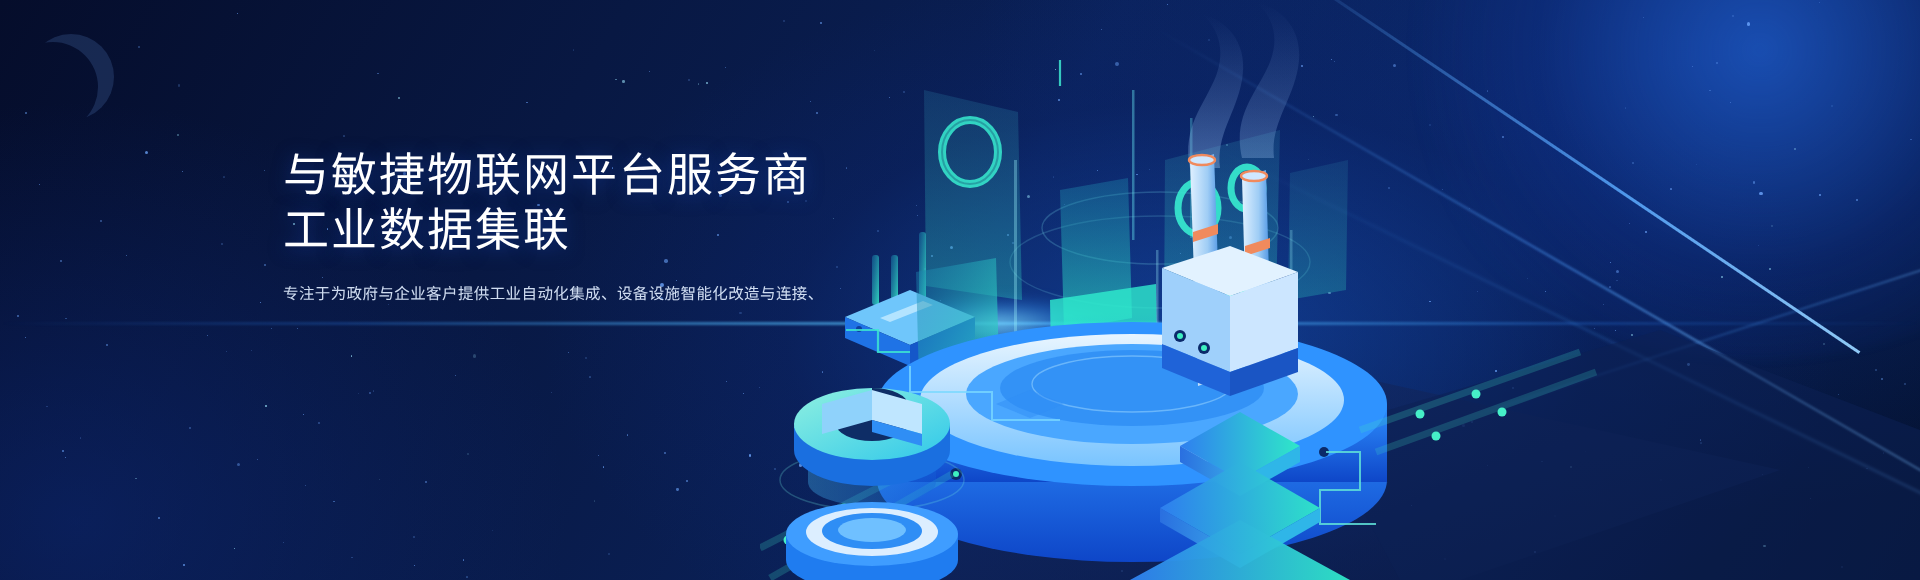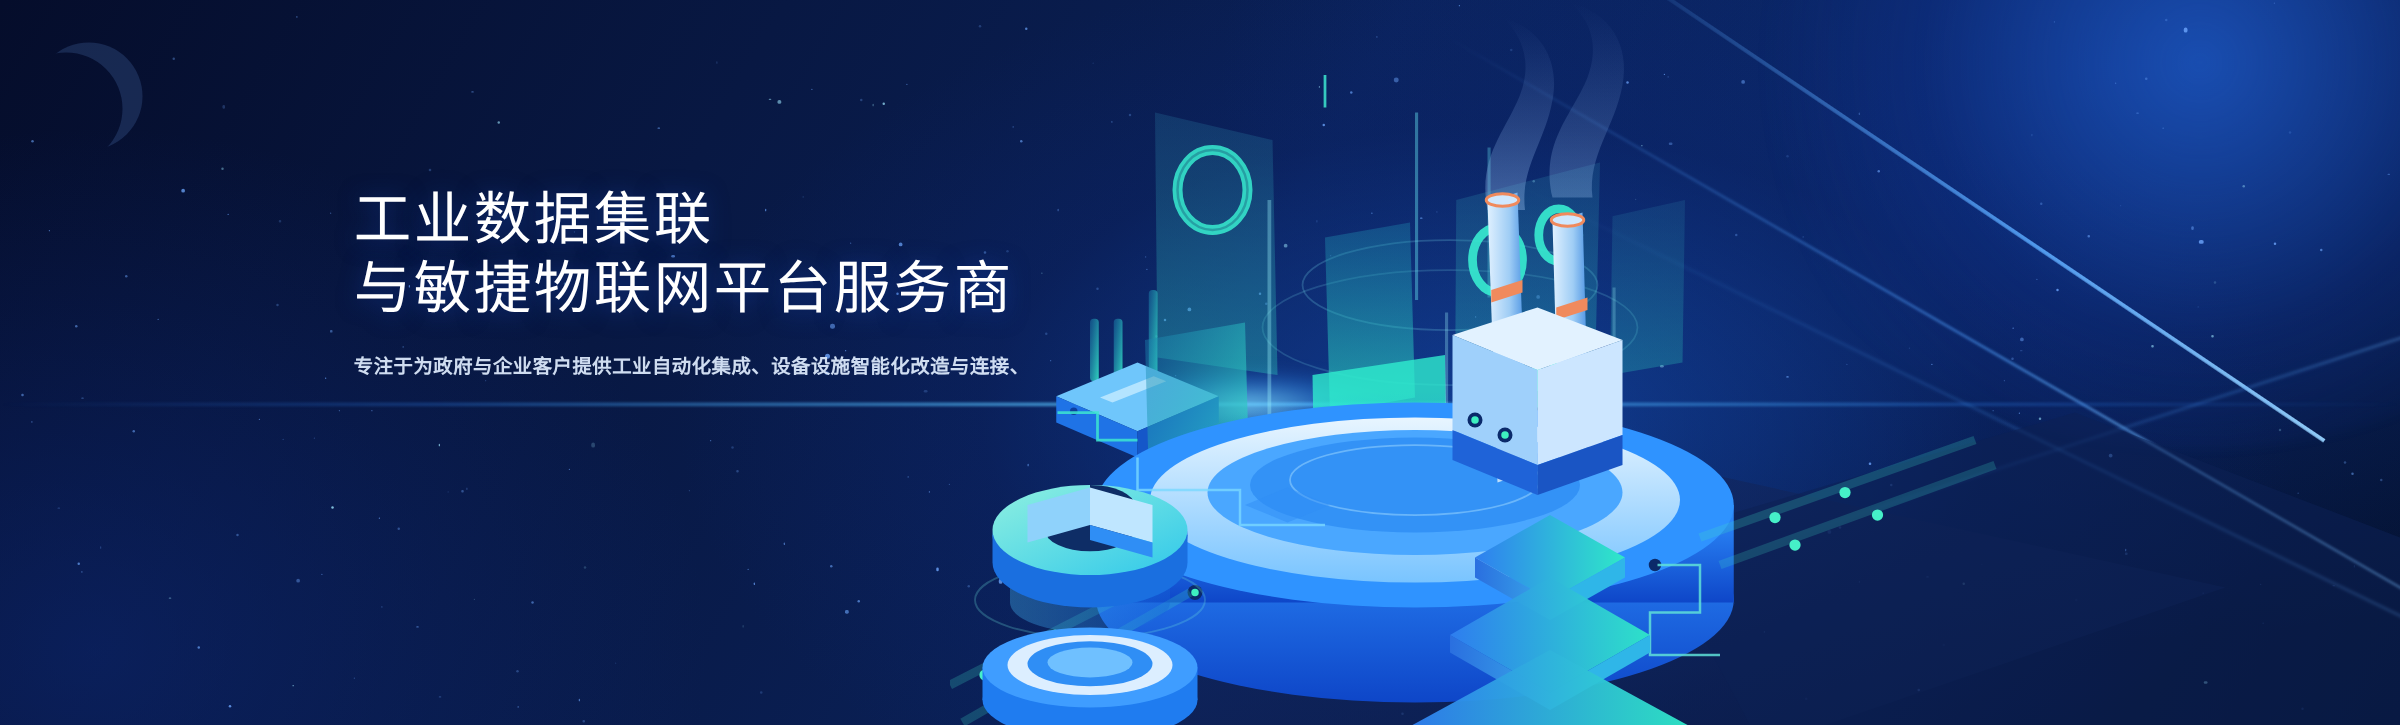--- a/index.html
+++ b/index.html
@@ -68,21 +68,21 @@
 
   
   .copy{position:absolute;left:283px;top:148px;width:640px;}
   .headline{
     color:#ffffff;font-size:46px;line-height:55px;font-weight:400;
     letter-spacing:2px;white-space:nowrap;
     text-shadow:0 2px 18px rgba(20,70,180,.55);
   }
   .sub{
     margin-top:23px;color:#dce9fb;font-size:15.5px;line-height:26px;
-    letter-spacing:.4px;font-weight:700;opacity:.94;
+    letter-spacing:.4px;font-weight:400;opacity:.94;
   }
 
   
   .art{position:absolute;left:760px;top:0;width:1160px;height:580px;}
   .art svg{display:block;width:100%;height:100%;}
 </style>
 </head>
 <body>
 
 <div class="stage">
@@ -597,18 +597,18 @@
         <path d="M480 520 L590 580 L370 580 Z" fill="url(#gPyr)" opacity=".95"></path>
       </g>
 
       <g>
         <path d="M236 404 L270 390 L304 404 L270 418 Z" fill="#2f8ef5" opacity=".5"></path>
       </g>
     </svg>
   </div>
 
   <div class="copy">
+    <div class="headline">与敏捷物联网平台服务商</div>
     <div class="headline">工业数据集联</div>
-    <div class="headline">与敏捷物联网平台服务商</div>
     <div class="sub">专注于为政府与企业客户提供工业自动化集成、设备设施智能化改造与连接、</div>
   </div>
 
 </div>
 
 </body></html>

